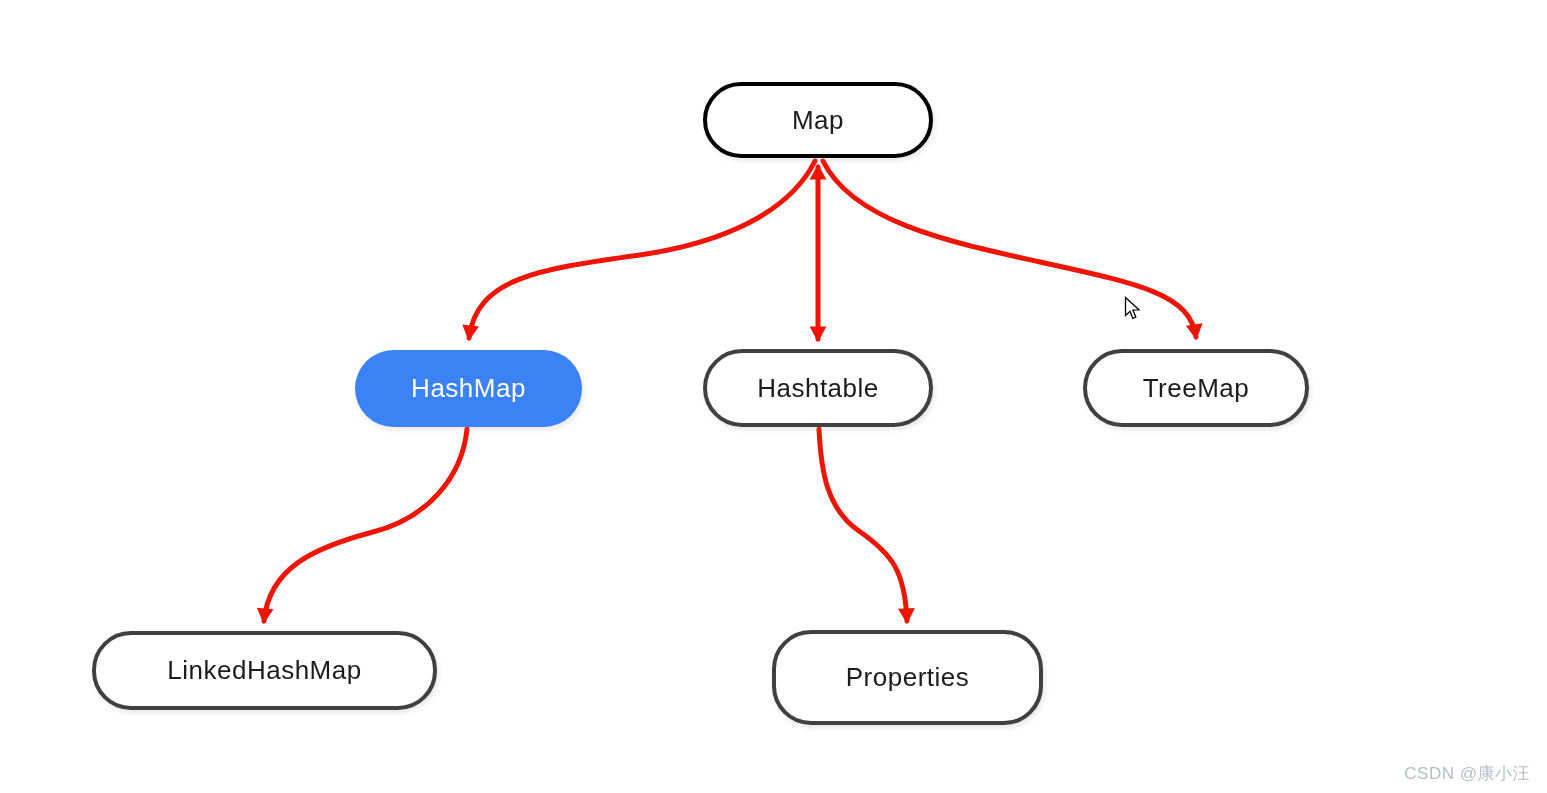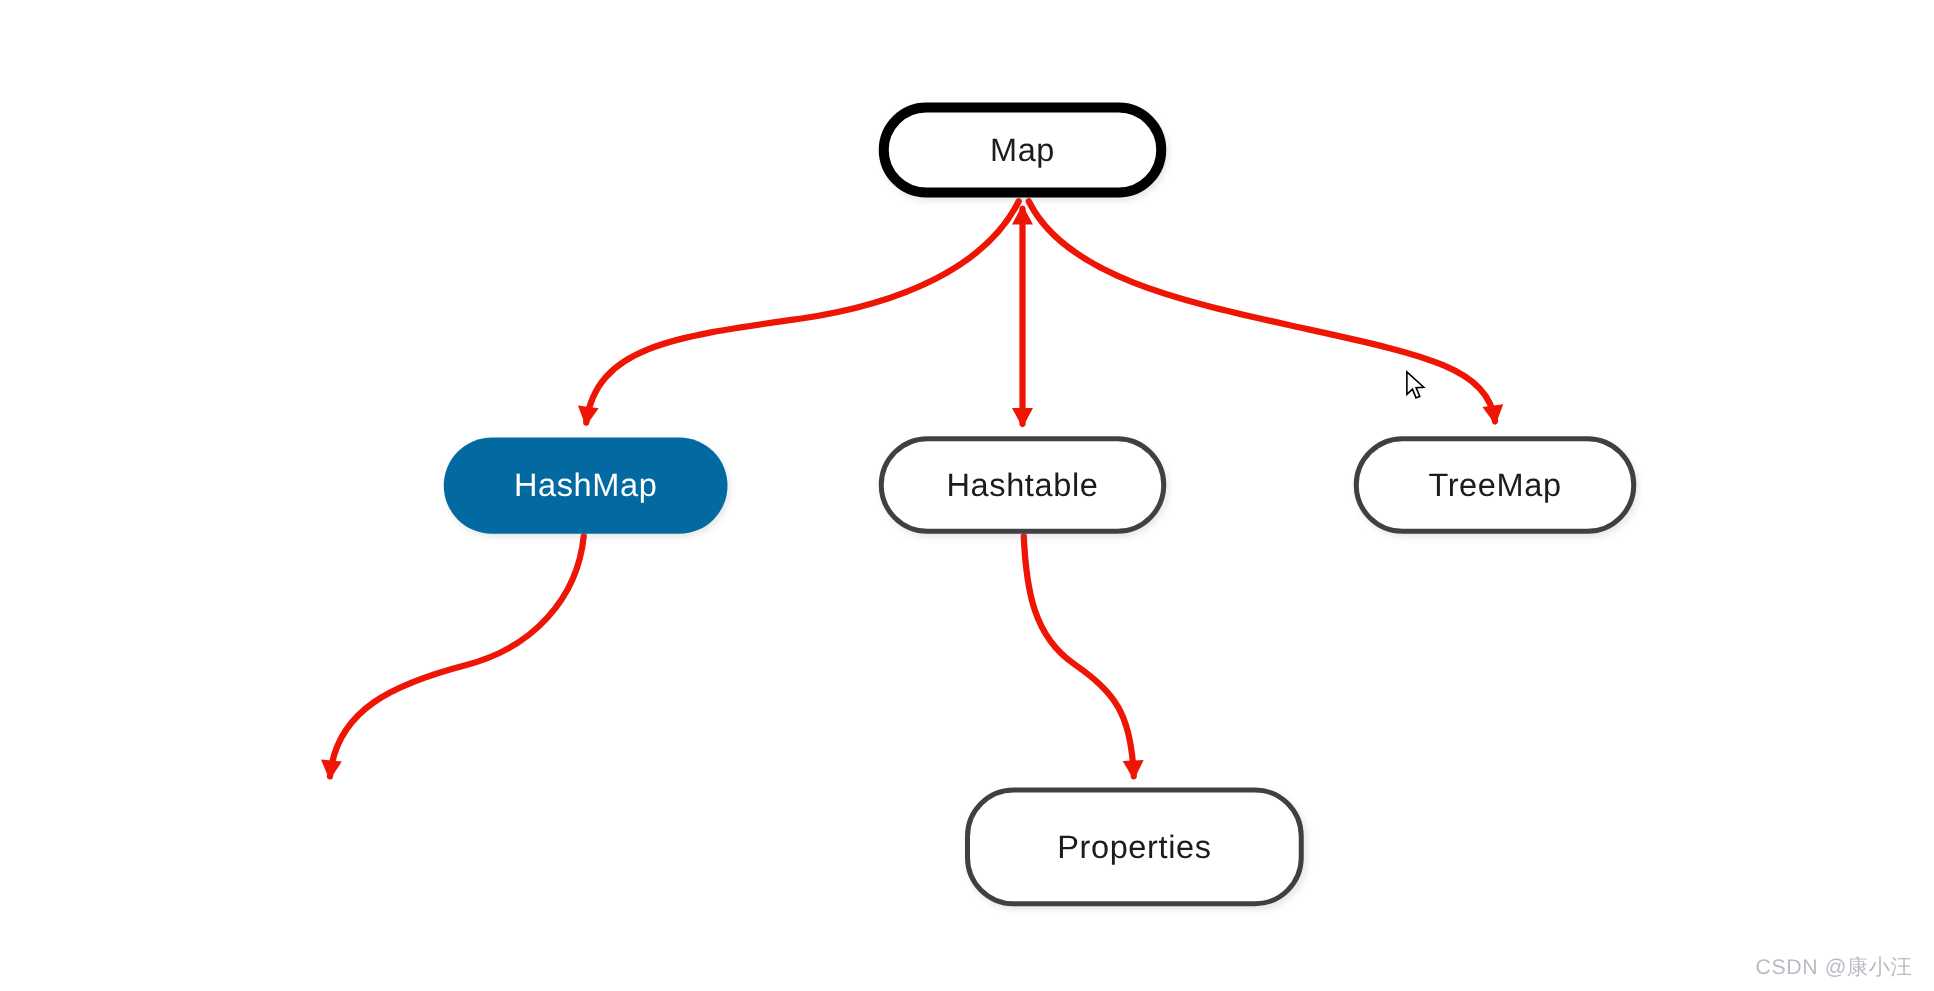--- a/index.html
+++ b/index.html
@@ -15,23 +15,23 @@
     position:absolute;
     box-sizing:border-box;
     display:flex;align-items:center;justify-content:center;
     border-radius:39px;
     background:#ffffff;
     font-size:26px;
     color:#1c1c1c;
     letter-spacing:0.5px;
     box-shadow:2px 3px 5px rgba(130,130,130,0.18);
   }
-  .node.red-border{border:8px solid #000000;}
+  .node.red-border{border:4px solid #000000;}
   .node.blue-border{border:4px solid #404040;}
-  .node.blue-fill{background:#0369a1;color:#ffffff;border:none;}
+  .node.blue-fill{background:#3b82f6;color:#ffffff;border:none;}
   #node-map{left:703px;top:82px;width:230px;height:76px;}
   #node-hashmap{left:355px;top:350px;width:227px;height:77px;}
   #node-hashtable{left:703px;top:349px;width:230px;height:78px;}
   #node-treemap{left:1083px;top:349px;width:226px;height:78px;}
   #node-linkedhashmap{left:92px;top:631px;width:345px;height:79px;}
   #node-properties{left:772px;top:630px;width:271px;height:95px;}
   .watermark{
     position:absolute;right:17px;bottom:8px;
     font-size:17px;color:#b9bcc4;
     letter-spacing:0.5px;
@@ -67,20 +67,23 @@
   </div>
 
   <div class="node blue-border" id="node-hashtable">
     <span>Hashtable</span>
   </div>
 
   <div class="node blue-border" id="node-treemap">
     <span>TreeMap</span>
   </div>
 
+  <div class="node blue-border" id="node-linkedhashmap">
+    <span>LinkedHashMap</span>
+  </div>
 
   <div class="node blue-border" id="node-properties">
     <span>Properties</span>
   </div>
 
   <svg class="cursor" viewBox="0 0 24 26">
     <path d="M4.5 1.5 L4.5 19.5 L9 15.3 L11.8 22.3 L14.8 21 L11.9 14.2 L18 13.8 Z" fill="#ffffff" stroke="#000000" stroke-width="1.3" stroke-linejoin="miter"></path>
   </svg>
 
   <div class="watermark">CSDN @康小汪</div>

